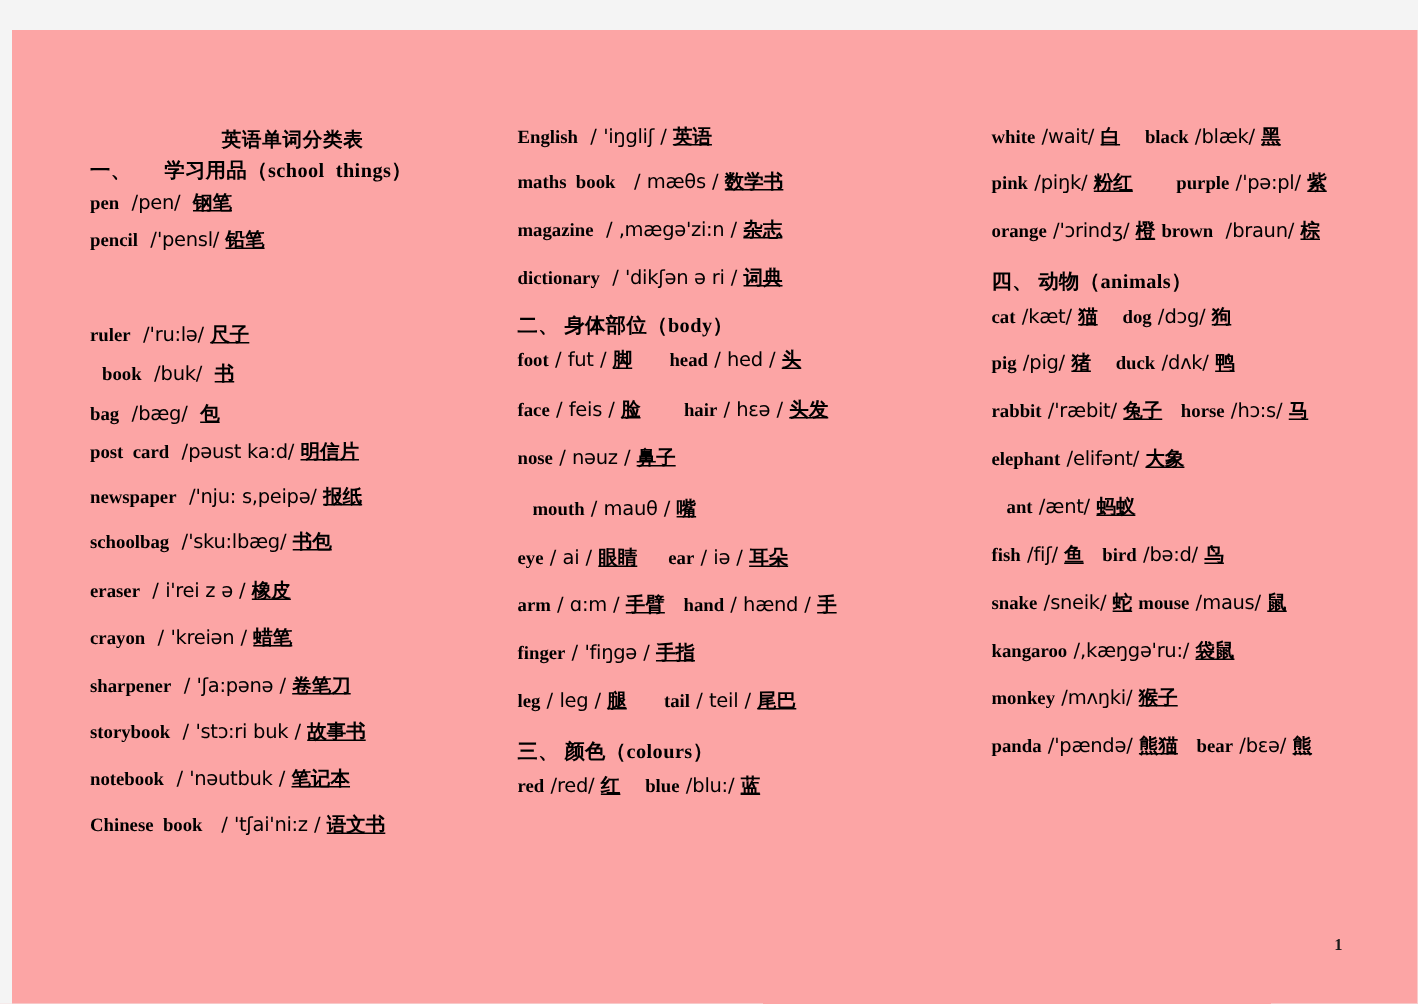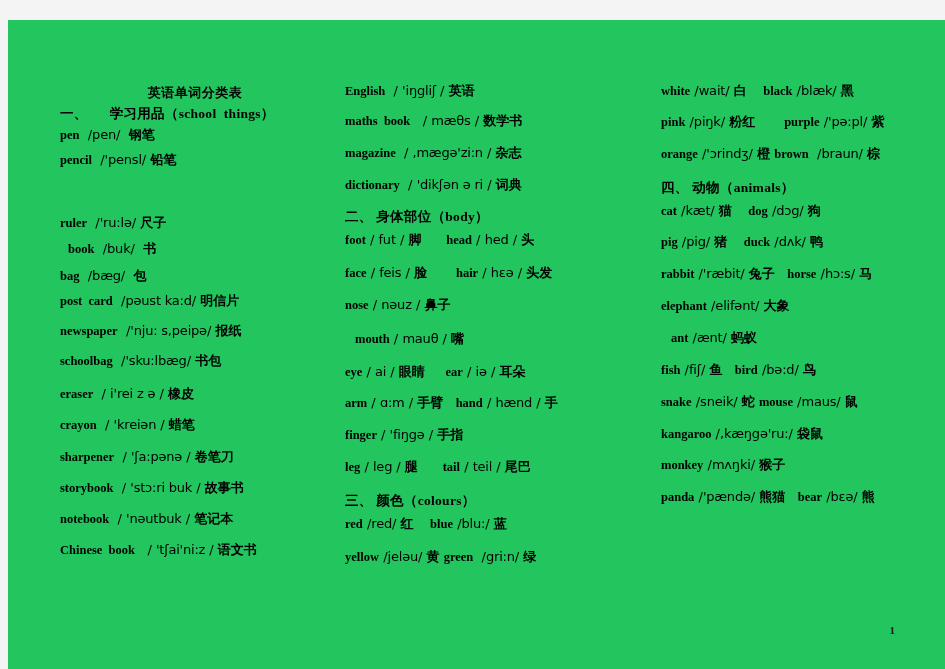--- a/index.html
+++ b/index.html
@@ -20,21 +20,21 @@
     width: 945px; height: 669px;
     background: #f4f4f4;
   }
   
   #sheet {
     position: absolute;
     left: 8px;
     top: 20px;
     width: 937px;
     height: 649px;
-    background: #22c55e;
+    background: #fca5a5;
   }
   #content {
     position: absolute;
     left: 0; top: 0;
     width: 937px;
     height: 649px;
   }
 
   .col {
     position: absolute;
@@ -76,20 +76,21 @@
   .p {
     font-family: "DejaVu Sans", sans-serif;
     font-weight: normal;
     font-size: 13px;
     letter-spacing: -0.2px;
   }
   .c {
     font-family: "DejaVu Sans", sans-serif;
     font-weight: bold;
     font-size: 13px;
+    text-decoration: underline;
   }
   .sp { font-family: "DejaVu Sans", sans-serif; }
 
   .page-num {
     position: absolute;
     right: 50px;
     top: 604px;
     font-family: "Liberation Serif", "DejaVu Serif", serif;
     font-size: 11px;
     font-weight: bold;
@@ -129,21 +130,20 @@
           <div class="entry" style="position: absolute; top: 213px; left: 0px;"><span class="w">foot</span><span class="sp"> / </span><span class="p">fut</span><span class="sp"> / </span><span class="c">脚</span><span class="sp">      </span><span class="w">head</span><span class="sp"> / </span><span class="p">hed</span><span class="sp"> / </span><span class="c">头</span></div>
           <div class="entry" style="position: absolute; top: 246px; left: 0px;"><span class="w">face</span><span class="sp"> / </span><span class="p">feis</span><span class="sp"> / </span><span class="c">脸</span><span class="sp">       </span><span class="w">hair</span><span class="sp"> / </span><span class="p">hɛə</span><span class="sp"> / </span><span class="c">头发</span></div>
           <div class="entry" style="position: absolute; top: 278px; left: 0px;"><span class="w">nose</span><span class="sp"> / </span><span class="p">nəuz</span><span class="sp"> / </span><span class="c">鼻子</span></div>
           <div class="entry" style="position: absolute; top: 312px; left: 10px;"><span class="w">mouth</span><span class="sp"> / </span><span class="p">mauθ</span><span class="sp"> / </span><span class="c">嘴</span></div>
           <div class="entry" style="position: absolute; top: 345px; left: 0px;"><span class="w">eye</span><span class="sp"> / </span><span class="p">ai</span><span class="sp"> / </span><span class="c">眼睛</span><span class="sp">     </span><span class="w">ear</span><span class="sp"> / </span><span class="p">iə</span><span class="sp"> / </span><span class="c">耳朵</span></div>
           <div class="entry" style="position: absolute; top: 376px; left: 0px;"><span class="w">arm</span><span class="sp"> / </span><span class="p">ɑ:m</span><span class="sp"> / </span><span class="c">手臂</span><span class="sp">   </span><span class="w">hand</span><span class="sp"> / </span><span class="p">hænd</span><span class="sp"> / </span><span class="c">手</span></div>
           <div class="entry" style="position: absolute; top: 408px; left: 0px;"><span class="w">finger</span><span class="sp"> / </span><span class="p">'fiŋgə</span><span class="sp"> / </span><span class="c">手指</span></div>
           <div class="entry" style="position: absolute; top: 440px; left: 0px;"><span class="w">leg</span><span class="sp"> / </span><span class="p">leg</span><span class="sp"> / </span><span class="c">腿</span><span class="sp">      </span><span class="w">tail</span><span class="sp"> / </span><span class="p">teil</span><span class="sp"> / </span><span class="c">尾巴</span></div>
           <div class="section-head" style="position: absolute; top: 472px; left: 0px;">三、 颜色（colours）</div>
           <div class="entry" style="position: absolute; top: 497px; left: 0px;"><span class="w">red</span><span class="sp"> /</span><span class="p">red</span><span class="sp">/ </span><span class="c">红</span><span class="sp">    </span><span class="w">blue</span><span class="sp"> /</span><span class="p">blu:</span><span class="sp">/ </span><span class="c">蓝</span></div>
-          <div class="entry" style="position: absolute; top: 530px; left: 0px;"><span class="w">yellow</span><span class="sp"> /</span><span class="p">jeləu</span><span class="sp">/ </span><span class="c">黄</span><span class="sp"> </span><span class="w">green</span><span class="sp">  /</span><span class="p">gri:n</span><span class="sp">/ </span><span class="c">绿</span></div>
         </div>
       <div class="col" id="col-right">
           <div class="entry" style="position: absolute; top: 64px; left: 0px;"><span class="w">white</span><span class="sp"> /</span><span class="p">wait</span><span class="sp">/ </span><span class="c">白</span><span class="sp">    </span><span class="w">black</span><span class="sp"> /</span><span class="p">blæk</span><span class="sp">/ </span><span class="c">黑</span></div>
           <div class="entry" style="position: absolute; top: 127px; left: 0px;"><span class="w">orange</span><span class="sp"> /</span><span class="p">'ɔrindʒ</span><span class="sp">/ </span><span class="c">橙</span><span class="sp"> </span><span class="w">brown</span><span class="sp">  /</span><span class="p">braun</span><span class="sp">/ </span><span class="c">棕</span></div>
           <div class="entry" style="position: absolute; top: 95px; left: 0px;"><span class="w">pink</span><span class="sp"> /</span><span class="p">piŋk</span><span class="sp">/ </span><span class="c">粉红</span><span class="sp">       </span><span class="w">purple</span><span class="sp"> /</span><span class="p">'pə:pl</span><span class="sp">/ </span><span class="c">紫</span></div>
           <div class="section-head" style="position: absolute; top: 159px; left: 0px;">四、 动物（animals）</div>
           <div class="entry" style="position: absolute; top: 184px; left: 0px;"><span class="w">cat</span><span class="sp"> /</span><span class="p">kæt</span><span class="sp">/ </span><span class="c">猫</span><span class="sp">    </span><span class="w">dog</span><span class="sp"> /</span><span class="p">dɔg</span><span class="sp">/ </span><span class="c">狗</span></div>
           <div class="entry" style="position: absolute; top: 215px; left: 0px;"><span class="w">pig</span><span class="sp"> /</span><span class="p">pig</span><span class="sp">/ </span><span class="c">猪</span><span class="sp">    </span><span class="w">duck</span><span class="sp"> /</span><span class="p">dʌk</span><span class="sp">/ </span><span class="c">鸭</span></div>
           <div class="entry" style="position: absolute; top: 247px; left: 0px;"><span class="w">rabbit</span><span class="sp"> /</span><span class="p">'ræbit</span><span class="sp">/ </span><span class="c">兔子</span><span class="sp">   </span><span class="w">horse</span><span class="sp"> /</span><span class="p">hɔ:s</span><span class="sp">/ </span><span class="c">马</span></div>
           <div class="entry" style="position: absolute; top: 279px; left: 0px;"><span class="w">elephant</span><span class="sp"> /</span><span class="p">elifənt</span><span class="sp">/ </span><span class="c">大象</span></div>

